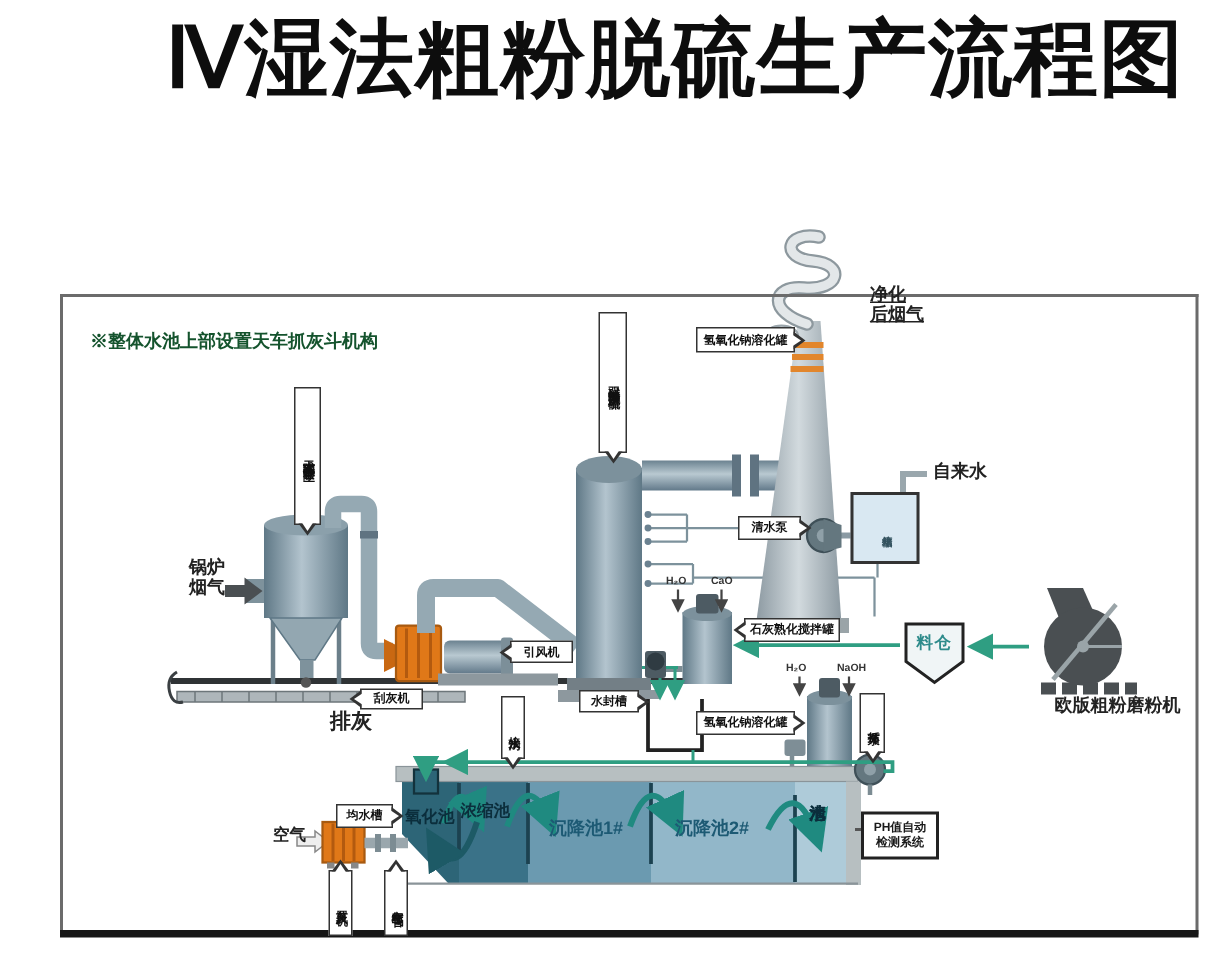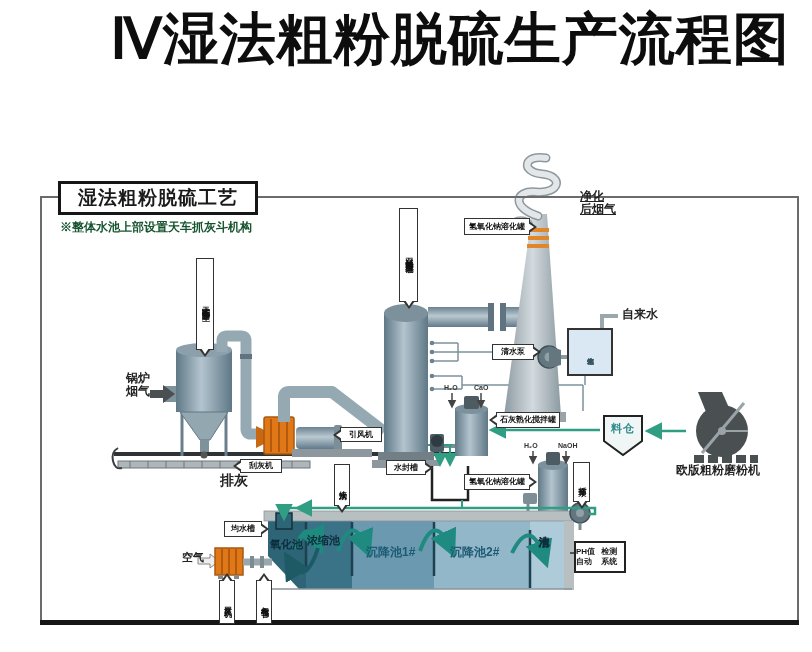--- a/index.html
+++ b/index.html
@@ -38,21 +38,21 @@
     border-left:6px solid transparent;border-right:6px solid transparent;border-bottom:8px solid #333;}
   .tip-up::after{content:"";position:absolute;top:-5px;left:50%;margin-left:-4px;width:0;height:0;
     border-left:4px solid transparent;border-right:4px solid transparent;border-bottom:6px solid #fff;}
   .pool-lbl{font-weight:bold;color:#0d3443;}
   .pool-lbl.v{writing-mode:vertical-rl;text-orientation:upright;}
   .chem{font-size:7px;font-weight:bold;color:#333;}
   .tank-box{left:567px;top:328px;width:42px;height:44px;border:2px solid #333;background:#d9e8f2;
     display:flex;align-items:center;justify-content:center;}
   .tank-box span{writing-mode:vertical-rl;text-orientation:upright;font-size:7px;font-weight:bold;color:#33525f;}
   .ph-box{left:574px;top:541px;width:48px;height:28px;border:2px solid #222;background:#fff;
-    display:flex;flex-direction:row;align-items:center;justify-content:center;font-size:8px;font-weight:bold;line-height:1.3;}
+    display:flex;flex-direction:column;align-items:center;justify-content:center;font-size:8px;font-weight:bold;line-height:1.3;}
   .silo-lbl{left:604px;top:421px;width:38px;text-align:center;font-size:11px;font-weight:bold;color:#2e8b8b;letter-spacing:1px;}
   svg{position:absolute;left:0;top:0;}
 </style>
 </head>
 <body>
 
 <div class="stage">
 
   <svg width="812" height="652" viewBox="0 0 812 652">
     <defs>
@@ -316,23 +316,20 @@
     </g>
   </svg>
 
   <div class="abs fr" style="left:40px;top:196px;width:759px;height:2px;"></div>
   <div class="abs fr" style="left:40px;top:196px;width:2px;height:427px;"></div>
   <div class="abs fr" style="left:797px;top:196px;width:2px;height:427px;"></div>
   <div class="abs fr-bottom" style="left:40px;top:620px;width:759px;height:5px;"></div>
 
   <div class="abs main-title">Ⅳ湿法粗粉脱硫生产流程图</div>
 
-  <div class="abs header-box">
-    <span>湿法粗粉脱硫工艺</span>
-  </div>
   <div class="abs note">※整体水池上部设置天车抓灰斗机构</div>
 
   <div class="abs banner v tip-down" style="left:196px;top:258px;width:16px;height:90px;">
       <span>干式陶瓷多管除尘</span>
     </div>
 
   <div class="abs banner tip-left" style="left:340px;top:427px;width:40px;height:13px;">
       <span>引风机</span>
     </div>
 
@@ -365,21 +362,21 @@
     </div>
 
   <div class="abs banner tip-right" style="left:386px;top:460px;width:38px;height:13px;">
       <span>水封槽</span>
     </div>
 
   <div class="abs banner v tip-down" style="left:334px;top:464px;width:14px;height:40px;">
       <span>接水沟</span>
     </div>
 
-  <div class="abs banner tip-right" style="left:224px;top:521px;width:36px;height:14px;text-align:center;">
+  <div class="abs banner tip-right" style="left:224px;top:536px;width:36px;height:14px;text-align:center;">
       <span>均水槽</span>
     </div>
 
   <div class="abs banner v tip-up" style="left:219px;top:580px;width:14px;height:42px;">
       <span>罗茨风机</span>
     </div>
 
   <div class="abs banner v tip-up" style="left:256px;top:580px;width:14px;height:42px;">
       <span>空气布气管</span>
     </div>
@@ -397,21 +394,21 @@
   </div>
 
   <div class="abs lbl" style="left:622px;top:308px;font-size:12px;">自来水</div>
 
   <div class="abs tank-box">
     <span>储水箱</span>
   </div>
 
   <div class="abs silo-lbl">料仓</div>
 
-  <div class="abs lbl" style="left:676px;top:464px;font-size:12px;">欧版粗粉磨粉机</div>
+  <div class="abs lbl" style="left:703px;top:464px;font-size:12px;">欧版粗粉磨粉机</div>
 
   <div class="abs ph-box">
     <div>PH值自动</div>
     <div>检测系统</div>
   </div>
 
   <div class="abs chem" style="left:444px;top:384px;">H₂O</div>
   <div class="abs chem" style="left:474px;top:384px;">CaO</div>
   <div class="abs chem" style="left:524px;top:442px;">H₂O</div>
   <div class="abs chem" style="left:558px;top:442px;">NaOH</div>

